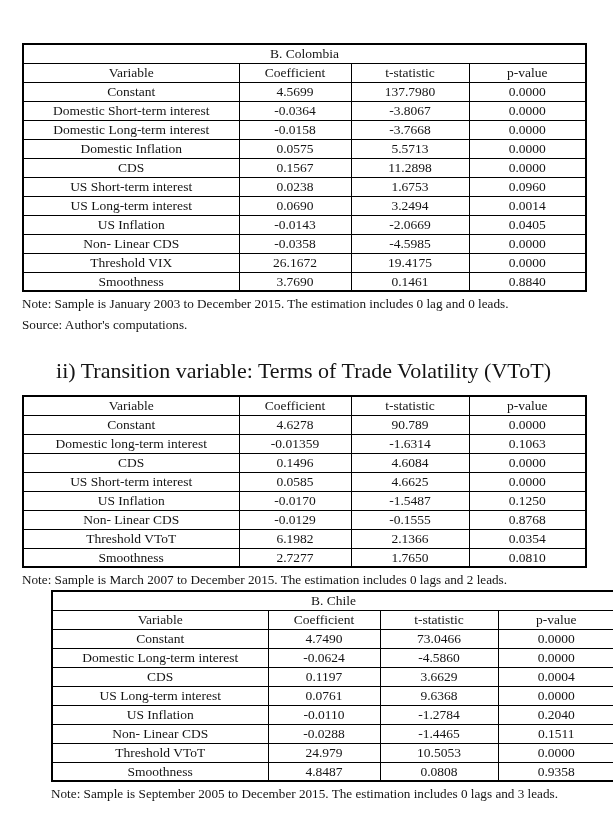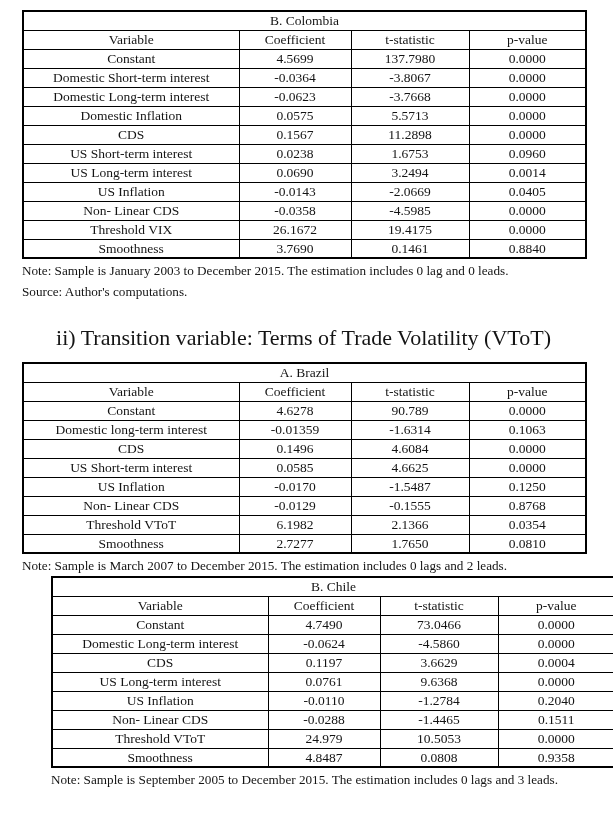--- a/index.html
+++ b/index.html
@@ -3,21 +3,21 @@
 <meta charset="utf-8">
 <style>
   * { margin: 0; padding: 0; box-sizing: border-box; }
   html, body {
     width: 613px; height: 836px;
     background: #ffffff;
     color: #141414;
     font-family: "Liberation Serif", serif;
     overflow: hidden;
   }
-  .page { padding: 10px 0 0 22px; width: 613px; }
+  .page { padding: 10px 0 0 22px; width: 613px; margin-top: 33px; }
 
   table.stat-table {
     border-collapse: collapse;
     table-layout: fixed;
     width: 563px;
     border: 2px solid #000;
   }
   table.stat-table td {
     border: 1px solid #000;
     height: 19px;
@@ -85,21 +85,21 @@
             <td class="num-cell">0.0000</td>
           </tr>
           <tr>
             <td class="var-cell">Domestic Short-term interest</td>
             <td class="num-cell">-0.0364</td>
             <td class="num-cell">-3.8067</td>
             <td class="num-cell">0.0000</td>
           </tr>
           <tr>
             <td class="var-cell">Domestic Long-term interest</td>
-            <td class="num-cell">-0.0623</td>
+            <td class="num-cell">-0.0158</td>
             <td class="num-cell">-3.7668</td>
             <td class="num-cell">0.0000</td>
           </tr>
           <tr>
             <td class="var-cell">Domestic Inflation</td>
             <td class="num-cell">0.0575</td>
             <td class="num-cell">5.5713</td>
             <td class="num-cell">0.0000</td>
           </tr>
           <tr>
@@ -155,23 +155,20 @@
   <section class="table-block table-block-brazil">
       <table class="stat-table">
         <colgroup>
           <col style="width: 216px;">
           <col style="width: 112px;">
           <col style="width: 118px;">
           <col style="width: 117px;">
         </colgroup>
         <tbody>
           <tr>
-            <td colspan="4" class="title-cell">A. Brazil</td>
-          </tr>
-          <tr>
             <td class="header-cell">Variable</td>
             <td class="header-cell">Coefficient</td>
             <td class="header-cell">t-statistic</td>
             <td class="header-cell">p-value</td>
           </tr>
           <tr>
             <td class="var-cell">Constant</td>
             <td class="num-cell">4.6278</td>
             <td class="num-cell">90.789</td>
             <td class="num-cell">0.0000</td>

